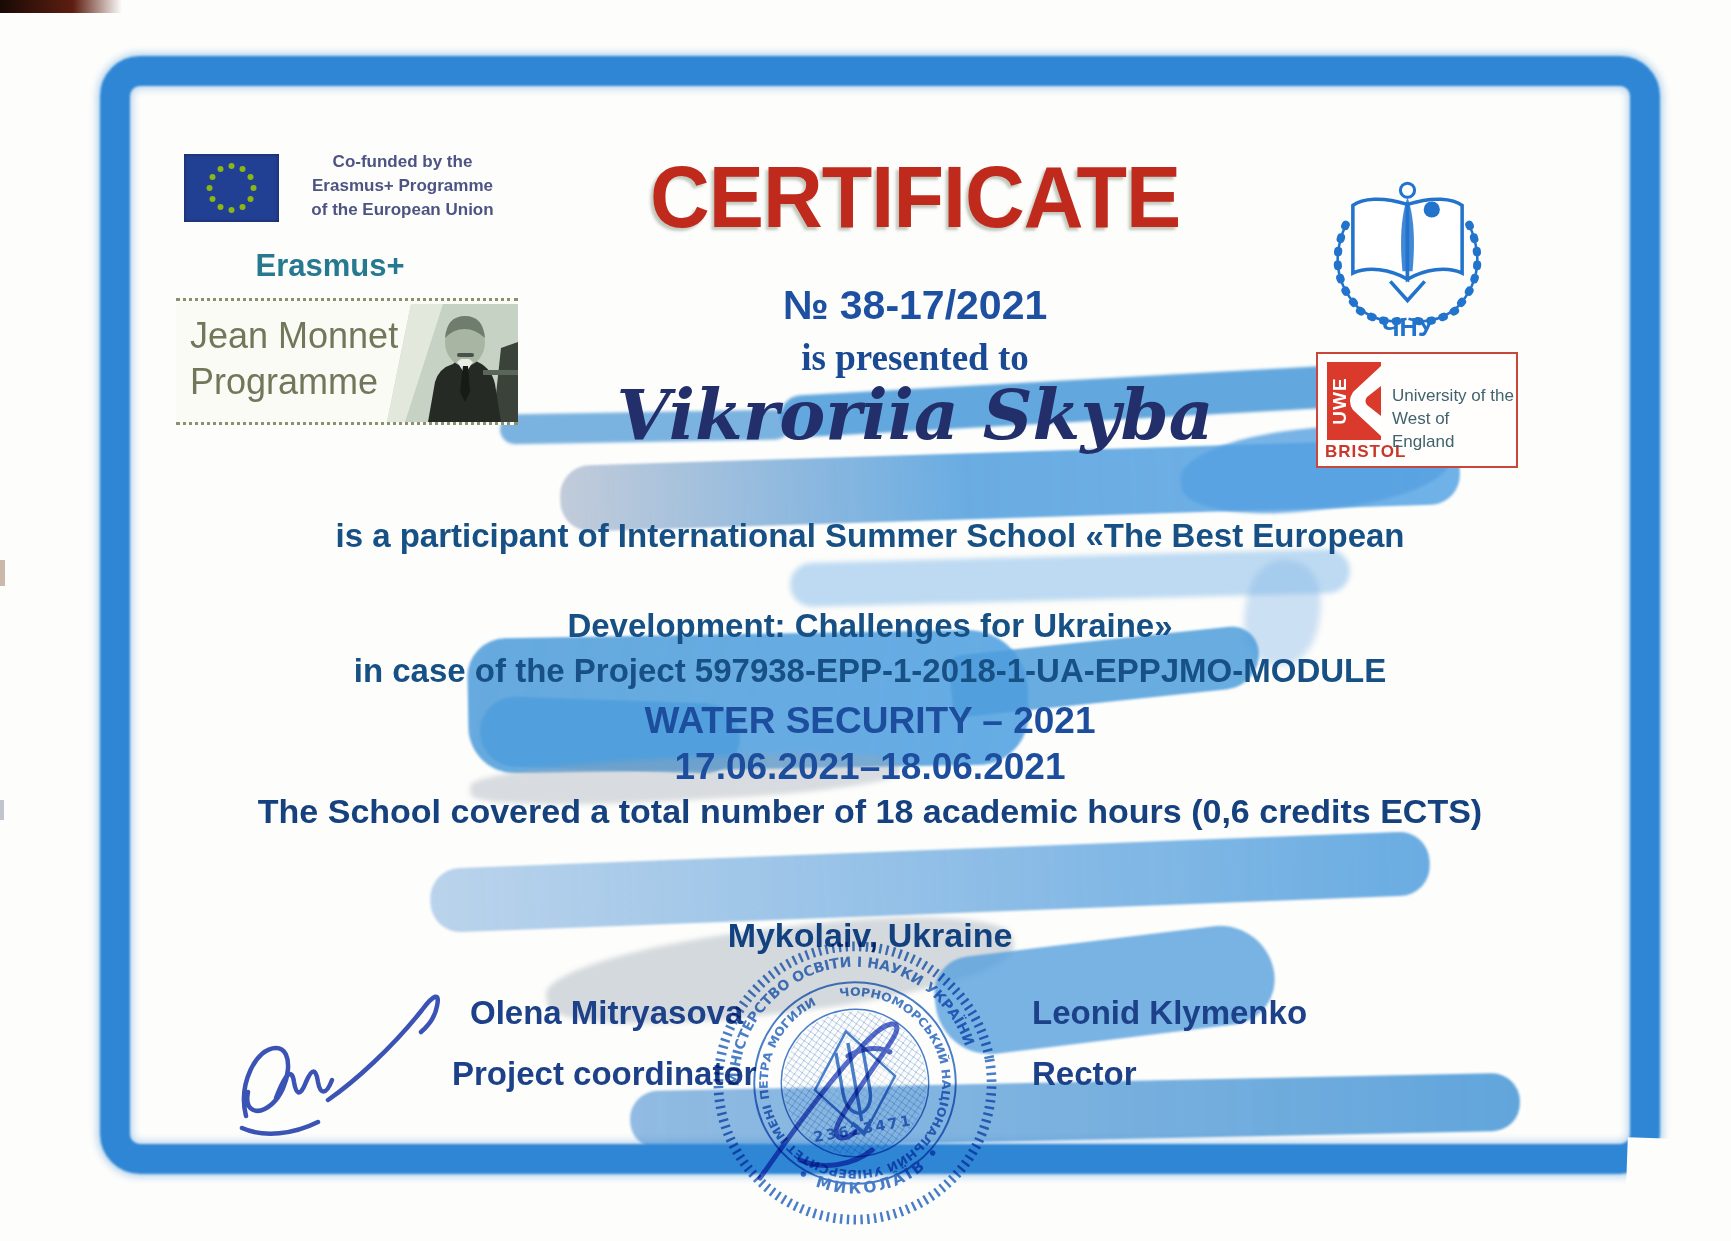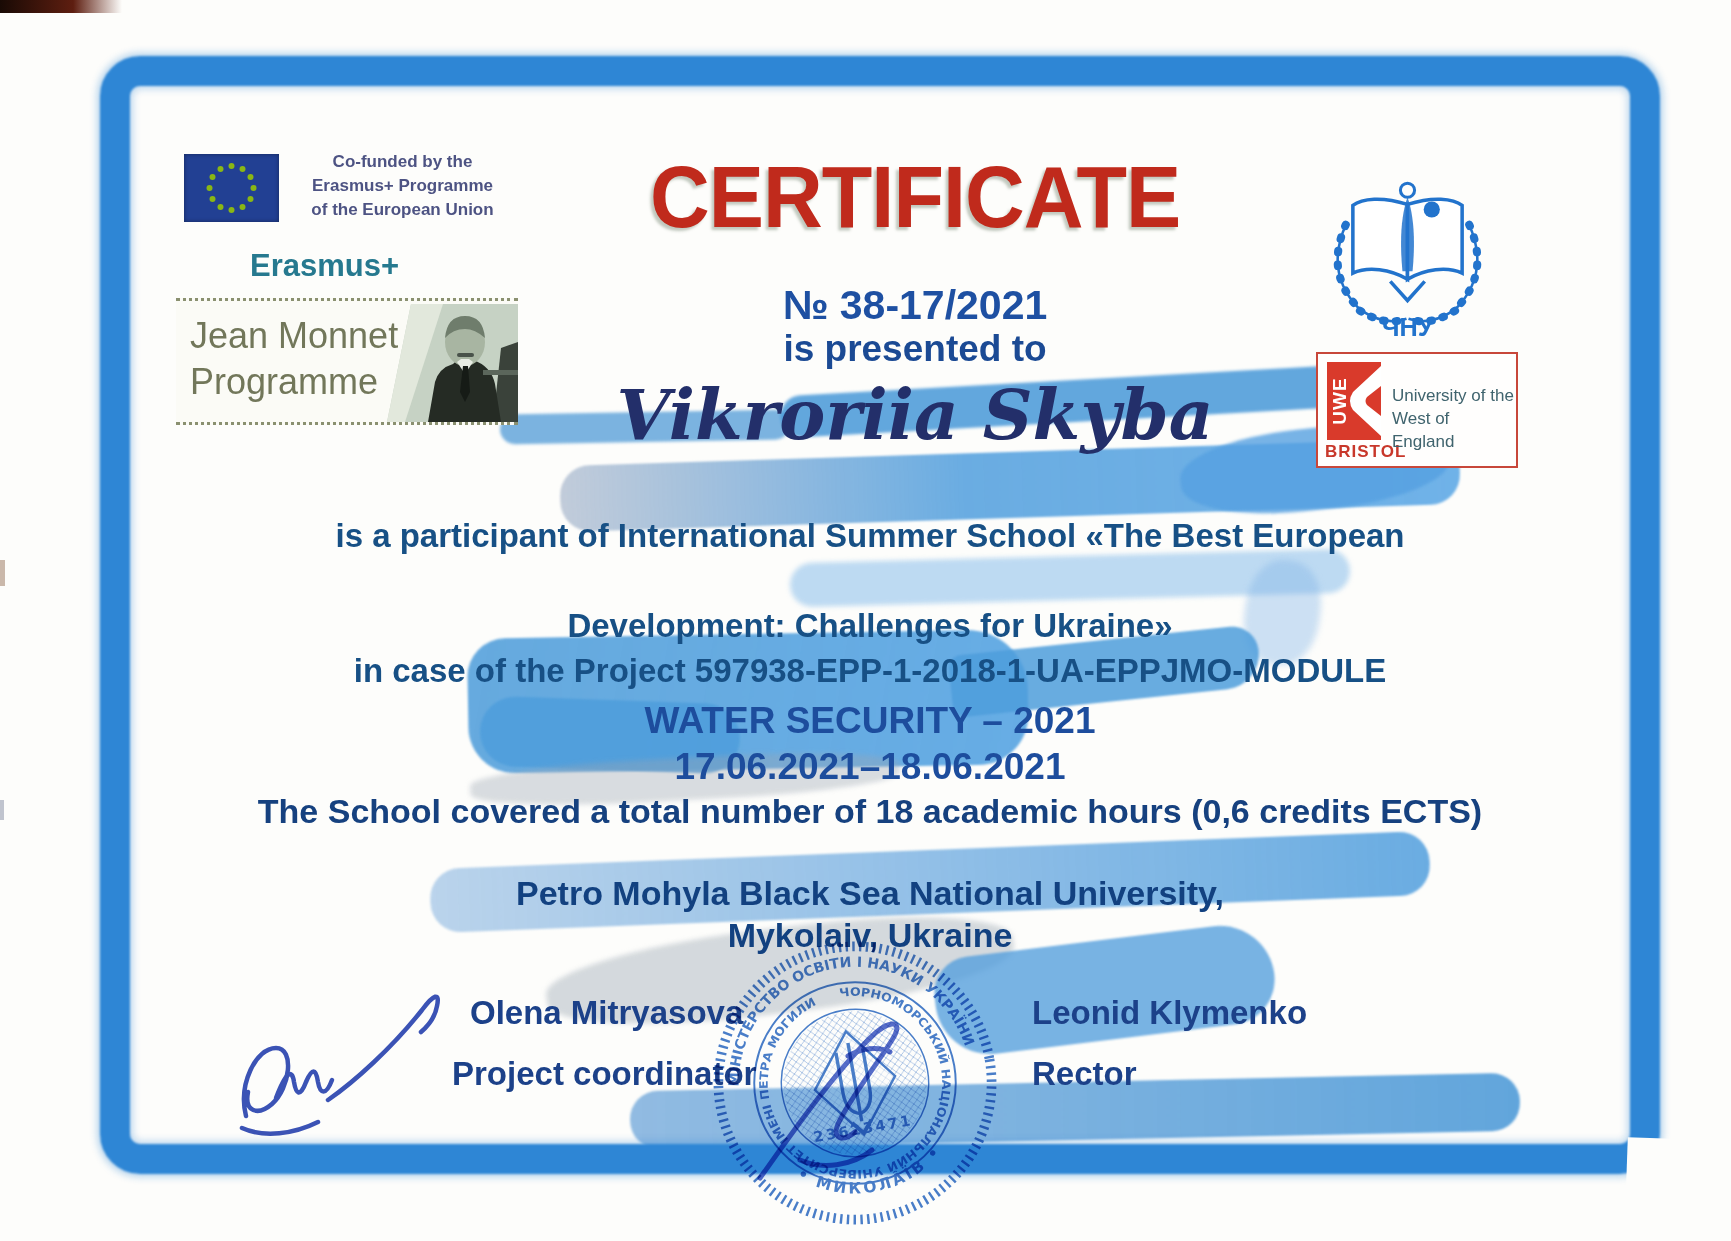--- a/index.html
+++ b/index.html
@@ -51,21 +51,21 @@
   .s10{left:935px;top:940px;width:340px;height:100px;border-radius:40px 60px 50px 60px;transform:rotate(-7deg);
       background:rgba(82,158,220,.78);filter:blur(1px);}
   .s11{left:630px;top:1082px;width:890px;height:58px;border-radius:28px;transform:rotate(-1.2deg);
       background:linear-gradient(90deg,rgba(100,160,215,.7),rgba(70,150,215,.85));filter:blur(1px);}
 
   
   .eu-flag{left:184px;top:154px;width:95px;height:68px;background:#224093;z-index:3;
            box-shadow:inset 0 0 4px rgba(0,0,0,.4);}
   .cofunded{left:300px;top:150px;width:205px;text-align:center;font-size:17px;font-weight:700;
             line-height:24px;color:#4d5383;z-index:3;}
-  .erasmus{left:250px;top:248px;width:160px;text-align:left;font-size:31px;font-weight:700;
+  .erasmus{left:250px;top:248px;width:160px;text-align:center;font-size:31px;font-weight:700;
            color:#26798f;z-index:3;}
   .jm{left:176px;top:298px;width:342px;height:127px;background:#fbfbf6;z-index:3;
       border-top:3px dotted #8a9070;border-bottom:3px dotted #8a9070;box-sizing:border-box;}
   .jm-text{position:absolute;left:14px;top:12px;font-size:36px;line-height:46px;color:#72775a;}
   .jm-photo{position:absolute;right:0;top:3px;}
 
   
   .chnu{left:1320px;top:168px;width:175px;height:172px;z-index:3;}
   .uwe{left:1316px;top:352px;width:198px;height:112px;border:2px solid #c8473a;z-index:3;background:#fffefd;}
   .uwe-sq{position:absolute;left:9px;top:8px;width:54px;height:78px;background:#d93a2b;}
@@ -74,21 +74,21 @@
   .uwe-city{position:absolute;left:7px;top:88px;color:#c8372a;font-weight:700;font-size:17px;letter-spacing:1px;}
   .uwe-name{position:absolute;left:74px;top:30px;font-size:17px;line-height:23px;color:#40646e;}
 
   
   .ctr-top{position:absolute;left:415px;width:1000px;text-align:center;z-index:3;}
   .ctr-mid{position:absolute;left:165px;width:1410px;text-align:center;z-index:3;}
   .title{top:146px;font-size:88px;font-weight:700;color:#c02a1c;letter-spacing:-1px;
          text-shadow:-3px 3px 3px rgba(120,135,115,.45);}
   .title span{display:inline-block;transform:scaleX(.94);}
   .cert-no{top:282px;font-size:41px;font-weight:700;color:#1e50a2;}
-  .presented{top:328px;font-size:37px;font-weight:700;color:#1b4a94;}
+  .presented{top:336px;font-size:37px;font-weight:700;color:#1b4a94;font-family:Liberation Serif, serif;}
   .name{top:374px;font-family:"DejaVu Serif",serif;font-style:italic;font-weight:700;
         font-size:69px;color:#232f6a;}
   .pline{font-size:33px;font-weight:700;color:#175085;height:45px;}
   .p0{top:517px;} .p1{top:562px;} .p2{top:607px;} .p3{top:652px;}
   .ws{top:700px;font-size:37px;font-weight:700;color:#1d4d9d;}
   .dates{top:746px;font-size:37px;font-weight:700;color:#1d4d9d;}
   .hours{top:792px;font-size:34px;font-weight:700;color:#16417f;}
   .uni1{top:874px;font-size:34px;font-weight:700;color:#124180;}
   .uni2{top:916px;font-size:34px;font-weight:700;color:#124180;}
 
@@ -216,21 +216,20 @@
   <div class="ctr-top cert-no">№ 38-17/2021</div>
   <div class="ctr-top presented">is presented to</div>
   <div class="ctr-top name">Vikroriia Skyba</div>
 
   <div class="ctr-mid pline p0">is a participant of International Summer School «The Best European</div>
   <div class="ctr-mid pline p2">Development: Challenges for Ukraine»</div>
   <div class="ctr-mid pline p3">in case of the Project 597938-EPP-1-2018-1-UA-EPPJMO-MODULE</div>
   <div class="ctr-mid ws">WATER SECURITY – 2021</div>
   <div class="ctr-mid dates">17.06.2021–18.06.2021</div>
   <div class="ctr-mid hours">The School covered a total number of 18 academic hours (0,6 credits ECTS)</div>
-  <div class="ctr-mid uni1">Petro Mohyla Black Sea National University,</div>
   <div class="ctr-mid uni2">Mykolaiv, Ukraine</div>
 
   <div class="sig-name nm-l">Olena Mitryasova</div>
   <div class="sig-name rl-l">Project coordinator</div>
   <div class="sig-name nm-r">Leonid Klymenko</div>
   <div class="sig-name rl-r">Rector</div>
 
   <svg class="abs sig-left" width="230" height="190" viewBox="0 0 230 190">
     <g stroke="#3b53b8" stroke-width="4.5" fill="none" stroke-linecap="round">
       <path d="M14 150 C 6 118 24 82 44 82 C 63 82 58 122 40 138 C 26 150 12 146 16 126"></path>

